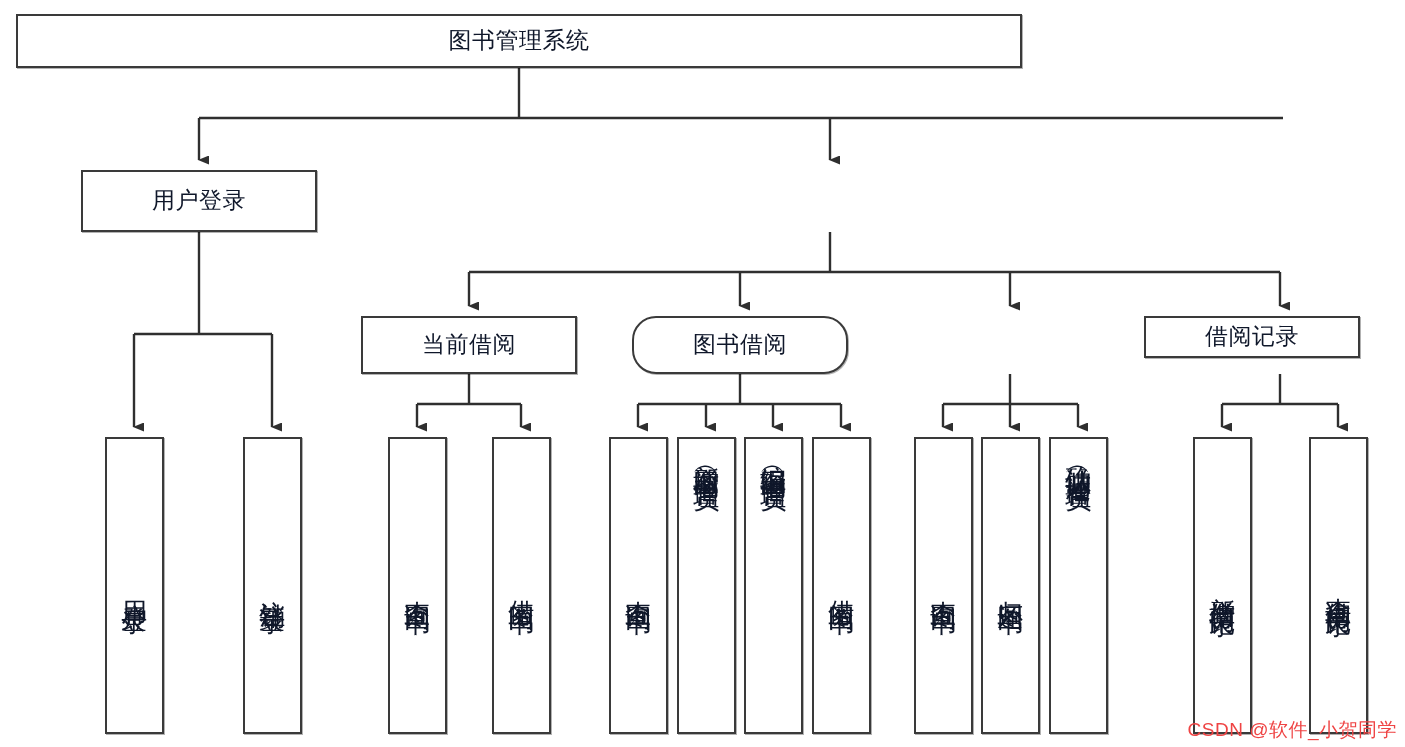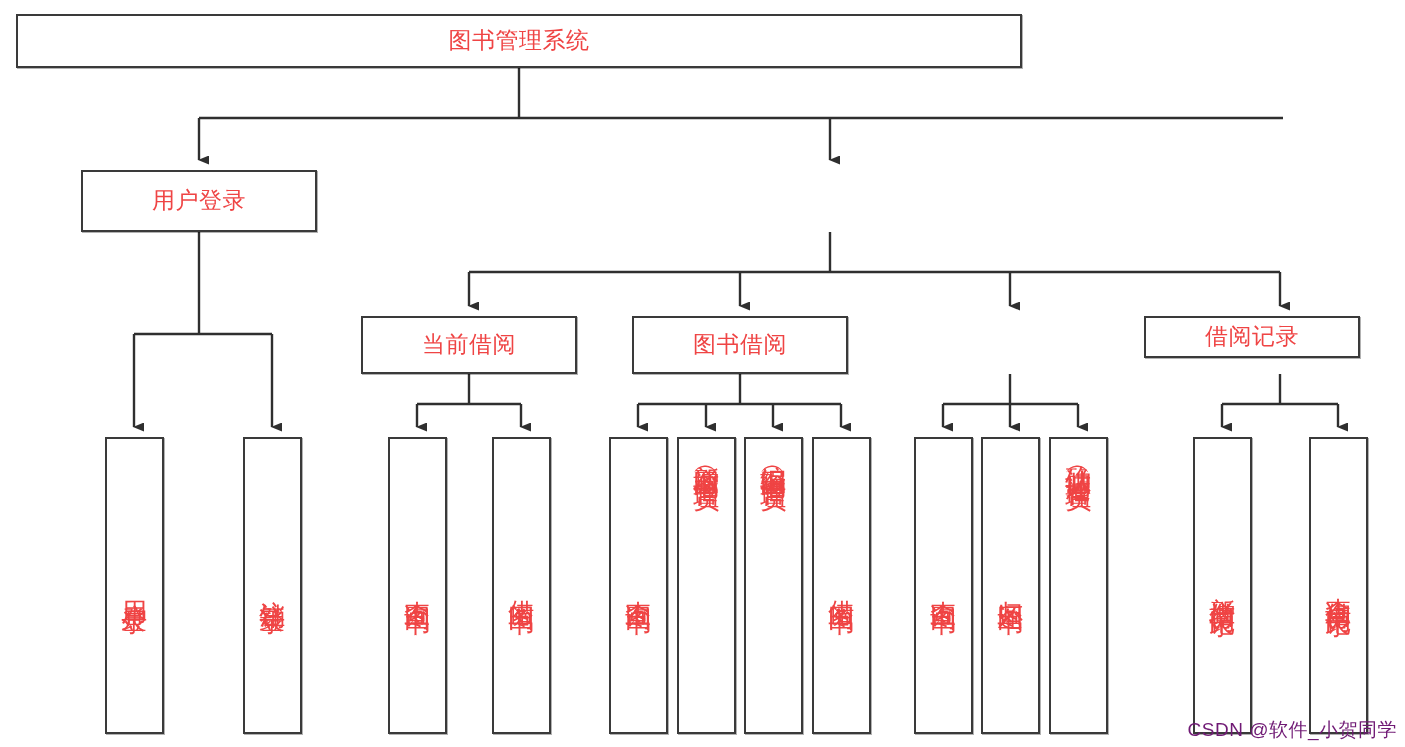--- a/index.html
+++ b/index.html
@@ -34,21 +34,21 @@
     border: 2px solid #3a3a3a;
     display: flex;
     align-items: center;
     justify-content: center;
     box-shadow: 1px 1px 0 rgba(0,0,0,0.30);
   }
   .node-label {
     display: block;
     text-align: center;
     line-height: 1.12;
-    color: #ef4444;
+    color: #0f172a;
     white-space: nowrap;
   }
   .node.horizontal .node-label {
     font-size: 23px;
     letter-spacing: 0.5px;
   }
   .node.root .node-label {
     font-size: 23px;
   }
   .node.vertical {
@@ -66,21 +66,21 @@
   }
   .node.vertical.centered {
     align-items: center;
     padding-top: 0;
   }
   #watermark {
     position: absolute;
     right: 8px;
     bottom: 4px;
     font-size: 19px;
-    color: #701a75;
+    color: #ef4444;
     letter-spacing: 0.5px;
     white-space: nowrap;
     user-select: none;
   }
 </style>
 </head>
 <body>
 
 <div id="diagram-root">
 
@@ -153,21 +153,21 @@
     <span class="node-label">图书管理系统</span>
   </div>
 
   <div class="node horizontal" style="left:81px; top:170px; width:236px; height:62px;">
     <span class="node-label">用户登录</span>
   </div>
 
   <div class="node horizontal" style="left:361px; top:316px; width:216px; height:58px;">
     <span class="node-label">当前借阅</span>
   </div>
-  <div class="node horizontal" style="left:632px; top:316px; width:216px; height:58px;">
+  <div class="node horizontal" style="left:632px; top:316px; width:216px; height:58px;border-radius:24px;">
     <span class="node-label">图书借阅</span>
   </div>
   <div class="node horizontal" style="left:1144px; top:316px; width:216px; height:42px;">
     <span class="node-label">借阅记录</span>
   </div>
 
   <div class="node vertical centered" style="left:105px; top:437px; width:59px; height:297px;">
     <span class="node-label">用户登录</span>
   </div>
   <div class="node vertical centered" style="left:243px; top:437px; width:59px; height:297px;">

